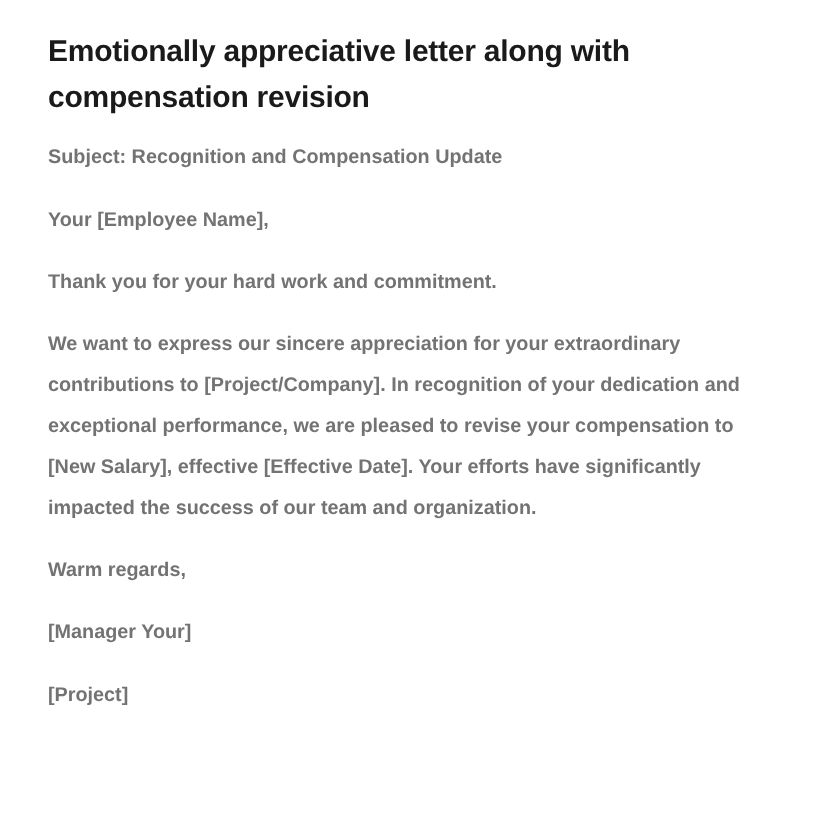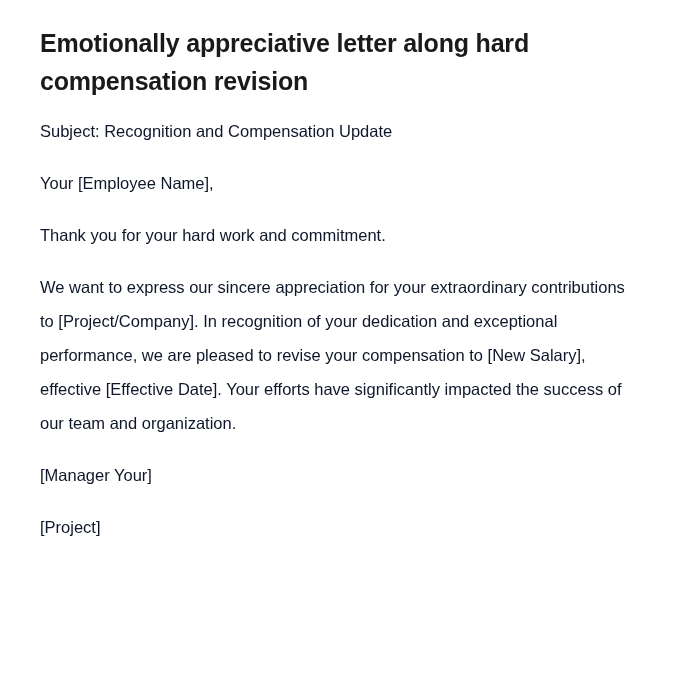--- a/index.html
+++ b/index.html
@@ -26,32 +26,33 @@
     line-height: 38px;
     font-weight: bold;
     color: #1a1a1a;
     margin: 0 0 14px 0;
     letter-spacing: -0.2px;
     max-width: 560px;
   }
   .doc-body p {
     font-size: 16.5px;
     line-height: 34px;
-    color: #0f172a;
+    color: #737373;
     margin: 0 0 18px 0;
     max-width: 590px;
-    font-weight: 400;
+    font-weight: 700;
   }
 </style>
 </head>
 <body>
 
 <div class="page">
-  <h1 class="doc-title">Emotionally appreciative letter along hard compensation revision</h1>
+  <h1 class="doc-title">Emotionally appreciative letter along with compensation revision</h1>
   <div class="doc-body">
     <p>Subject: Recognition and Compensation Update</p>
     <p>Your [Employee Name],</p>
     <p>Thank you for your hard work and commitment.</p>
     <p>We want to express our sincere appreciation for your extraordinary contributions to [Project/Company]. In recognition of your dedication and exceptional performance, we are pleased to revise your compensation to [New Salary], effective [Effective Date]. Your efforts have significantly impacted the success of our team and organization.</p>
+    <p>Warm regards,</p>
     <p>[Manager Your]</p>
     <p>[Project]</p>
   </div>
 </div>
 
 </body></html>

